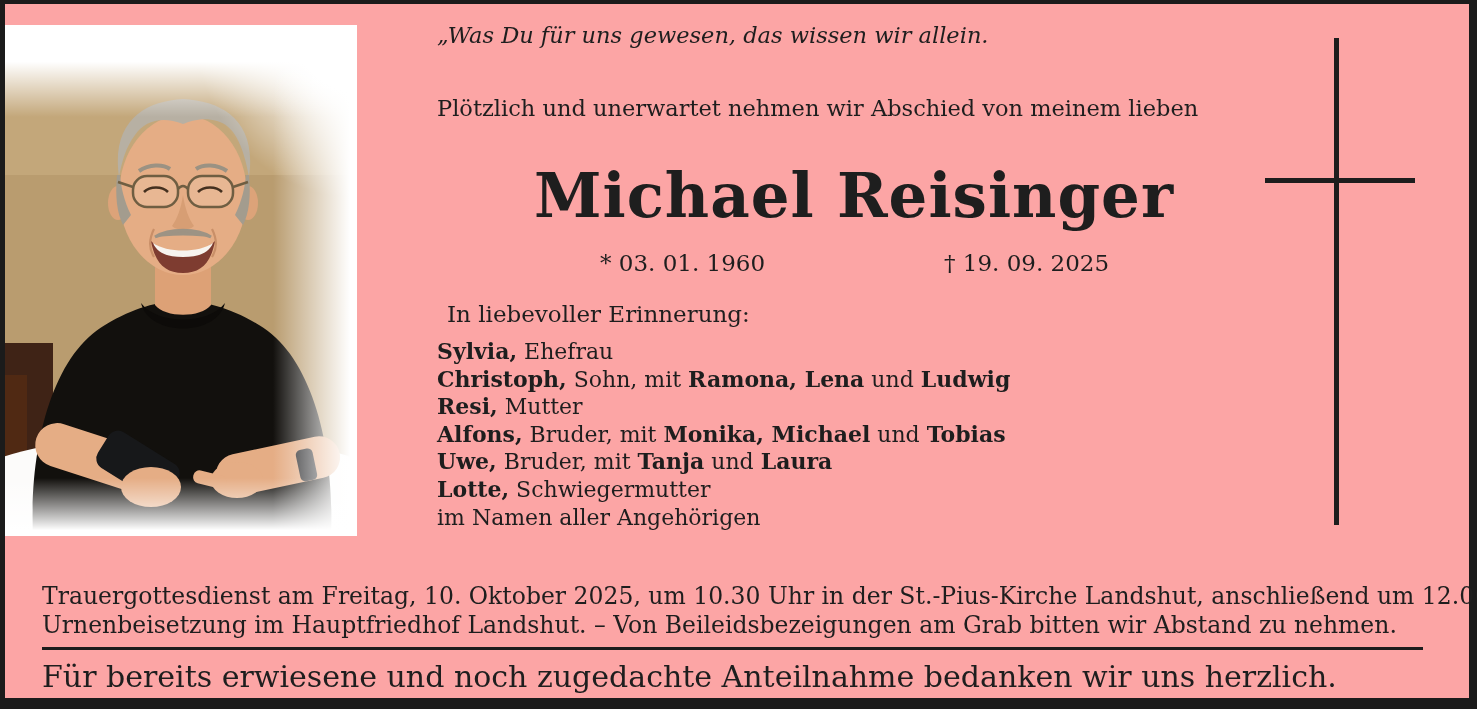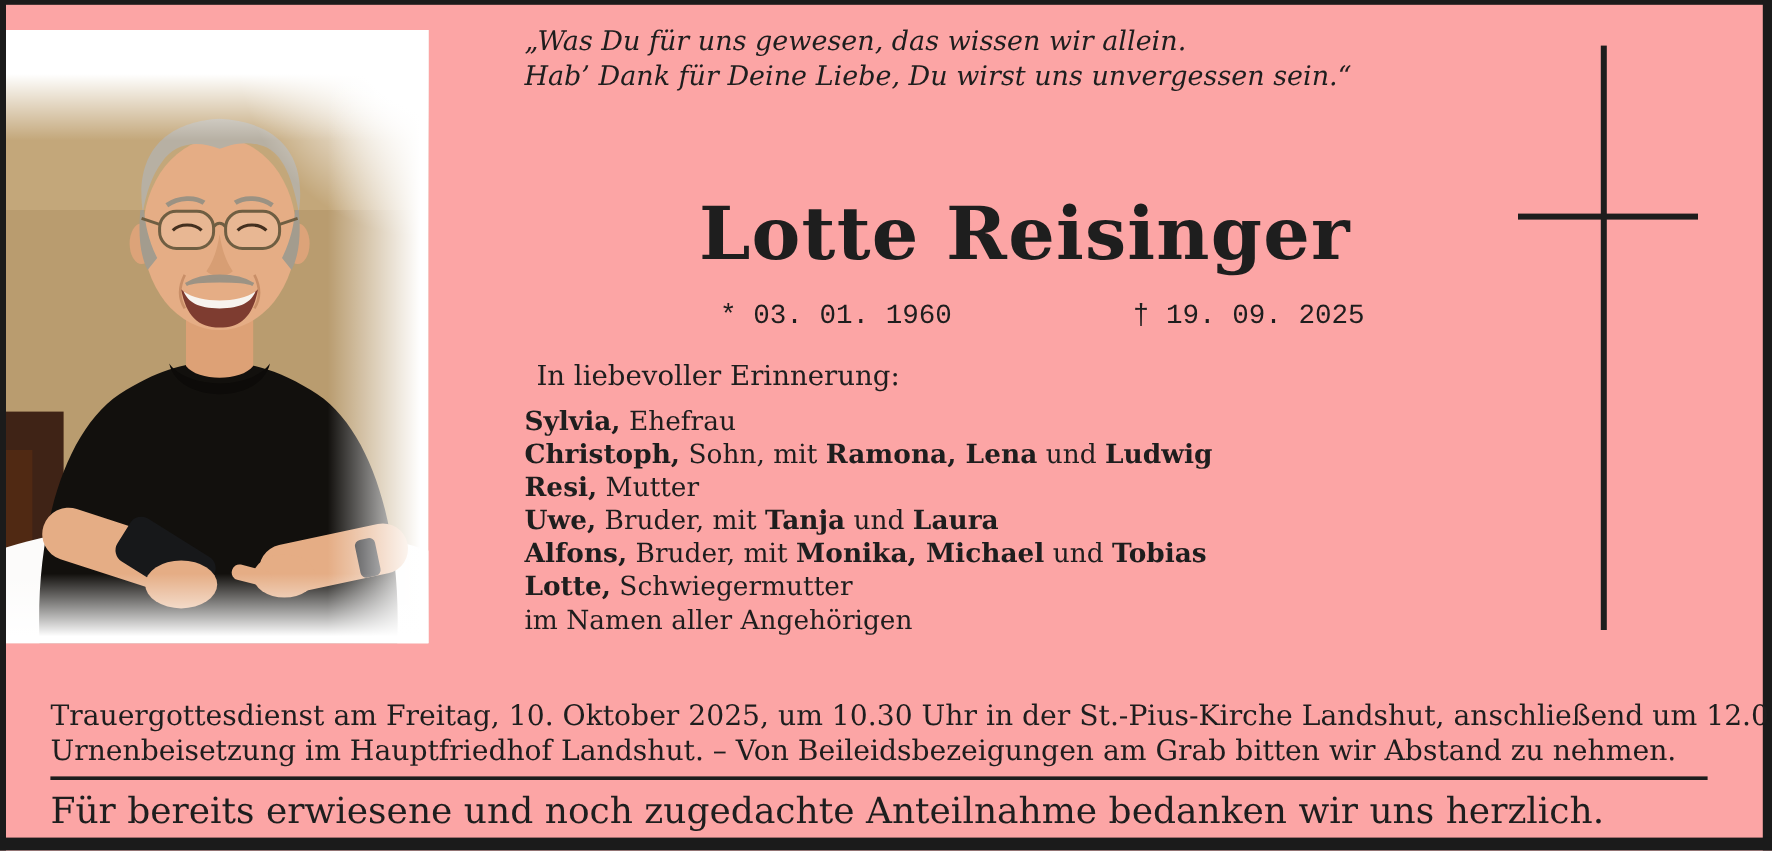--- a/index.html
+++ b/index.html
@@ -30,21 +30,21 @@
     background:linear-gradient(to top,#fff 10%,rgba(255,255,255,0) 100%);}
   .fade-corner{right:0;top:0;width:160px;height:170px;
     background:radial-gradient(ellipse at top right,#fff 28%,rgba(255,255,255,0) 72%);}
 
   
   .abs{position:absolute;}
   .quote{left:437px;top:21px;font-style:italic;font-size:22.5px;line-height:28.5px;white-space:nowrap;}
   .intro{left:437px;top:94px;font-size:22.5px;line-height:28px;white-space:nowrap;}
   .name{left:437px;top:161px;width:834px;text-align:center;
     font-size:61px;font-weight:bold;line-height:70px;letter-spacing:1px;white-space:nowrap;}
-  .date{top:250px;font-size:23px;white-space:nowrap;font-family:Liberation Mono, monospace;}
+  .date{top:250px;font-size:23px;white-space:nowrap;}
   .date-birth{left:600px;}
   .date-death{left:944px;}
   .heading{left:447px;top:301px;font-size:23px;white-space:nowrap;}
   .mourners{left:437px;top:338px;font-size:22px;line-height:27.6px;white-space:nowrap;}
   .mourners .b{font-weight:bold;}
   .service{left:42px;top:582px;font-size:23.5px;line-height:29px;white-space:nowrap;}
   .rule{left:42px;top:647px;width:1381px;height:3px;background:#1d1d1d;}
   .thanks{left:42px;top:659px;font-size:30px;white-space:nowrap;}
 
   
@@ -117,39 +117,39 @@
       <rect x="188" y="448" width="34" height="13" rx="6" transform="rotate(14 205 454)" fill="#e5ad85"></rect>
     </svg>
     <div class="fade fade-corner"></div>
     <div class="fade fade-top"></div>
     <div class="fade fade-right"></div>
     <div class="fade fade-bottom"></div>
   </div>
 
   <div class="abs quote">
     <div>„Was Du für uns gewesen, das wissen wir allein.</div>
-    <div>Hab’ Dank für Deine Liebe, Du wirst uns unvergessen sein.“</div>
   </div>
 
   <div class="abs intro">
+    <div>Plötzlich und unerwartet nehmen wir Abschied von meinem lieben</div>
   </div>
 
-  <div class="abs name">Lotte Reisinger</div>
+  <div class="abs name">Michael Reisinger</div>
 
   <div class="abs date date-birth">* 03. 01. 1960</div>
   <div class="abs date date-death">† 19. 09. 2025</div>
 
   <div class="abs heading">In liebevoller Erinnerung:</div>
 
   <div class="abs mourners">
       <div><span class="b">Sylvia,</span><span> Ehefrau</span></div>
       <div><span class="b">Christoph,</span><span> Sohn, mit </span><span class="b">Ramona, Lena</span><span> und </span><span class="b">Ludwig</span></div>
       <div><span class="b">Resi,</span><span> Mutter</span></div>
+      <div><span class="b">Alfons,</span><span> Bruder, mit </span><span class="b">Monika, Michael</span><span> und </span><span class="b">Tobias</span></div>
       <div><span class="b">Uwe,</span><span> Bruder, mit </span><span class="b">Tanja</span><span> und </span><span class="b">Laura</span></div>
-      <div><span class="b">Alfons,</span><span> Bruder, mit </span><span class="b">Monika, Michael</span><span> und </span><span class="b">Tobias</span></div>
       <div><span class="b">Lotte,</span><span> Schwiegermutter</span></div>
       <div><span>im Namen aller Angehörigen</span></div>
     </div>
 
   <div>
     <div class="cross-v"></div>
     <div class="cross-h"></div>
   </div>
 
   <div class="abs service">

